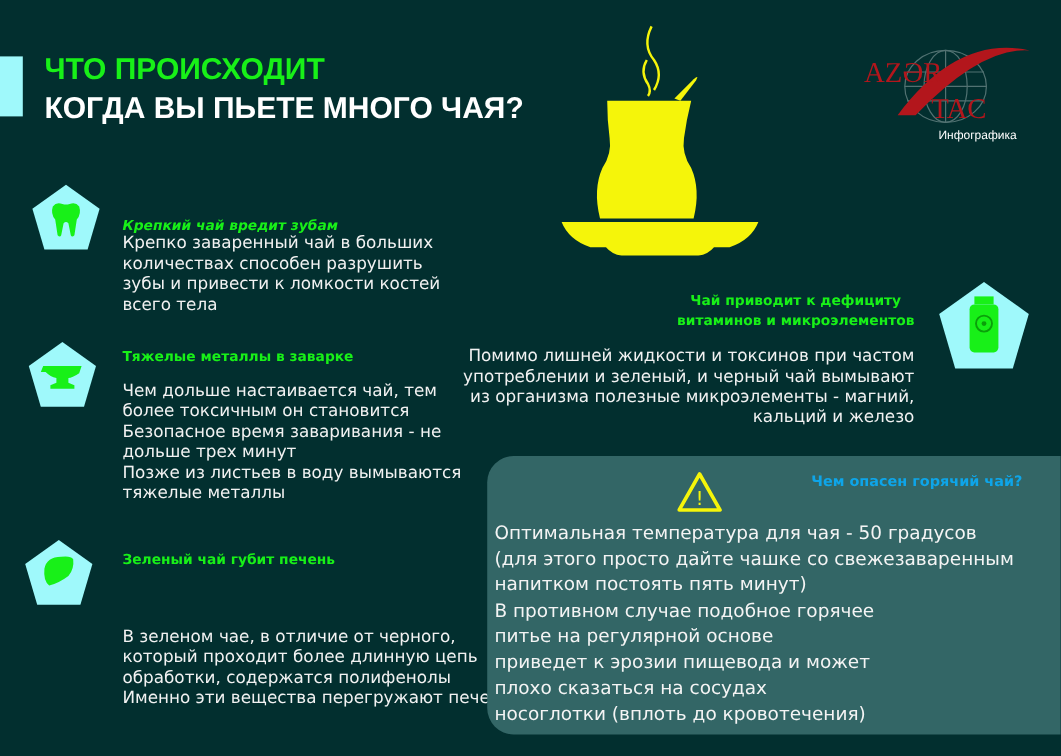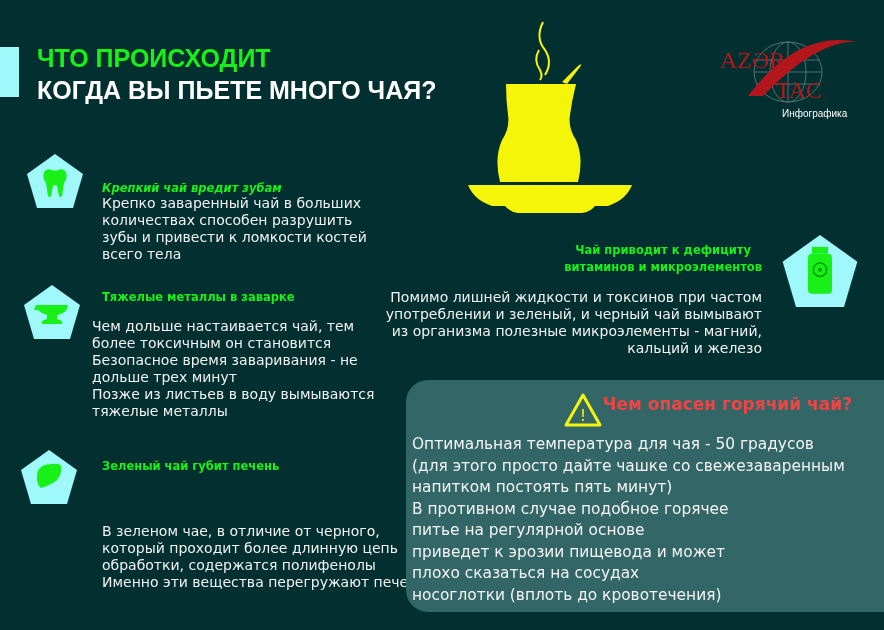--- a/index.html
+++ b/index.html
@@ -8,21 +8,21 @@
   .accent-bar { left:0; top:47px; width:19px; height:50px; background:#9ff9fb; }
   .title1 { left:37px; top:44px; font-family:"Liberation Sans", sans-serif; font-weight:bold; font-size:25px; color:#18f018; letter-spacing:0px; }
   .title2 { left:37px; top:76px; font-family:"Liberation Sans", sans-serif; font-weight:bold; font-size:25px; color:#ffffff; }
   .logo { left:718px; top:34px; width:160px; height:90px; }
   .logo-sub { left:782px; top:108px; font-size:10px; color:#ffffff; font-family:"Liberation Sans", sans-serif; }
   .pent { width:60px; height:58px; }
   .sec-title { font-weight:bold; font-size:11.5px; color:#18f018; }
   .sec-body { font-size:14px; line-height:17px; color:#f2f2f2; white-space:pre-line; }
   .right { text-align:right; }
   .hot-box { left:406px; top:380px; width:478px; height:232px; background:#336666; border-radius:22px 0 0 22px; }
-  .hot-title { right:32px; top:394px; font-weight:bold; font-size:17px; color:#ef4444; }
+  .hot-title { right:32px; top:394px; font-weight:bold; font-size:12px; color:#0ea5e9; }
   .hot-body { right:32px; top:434px; width:440px; text-align:left; font-size:15.4px; line-height:21.5px; color:#f4f4f4; white-space:pre-line; }
 </style>
 </head>
 <body>
 
 <div class="abs accent-bar"></div>
 <div class="abs title1">ЧТО ПРОИСХОДИТ</div>
 <div class="abs title2">КОГДА ВЫ ПЬЕТЕ МНОГО ЧАЯ?</div>
 
 <div class="abs logo">
@@ -64,21 +64,21 @@
 зубы и привести к ломкости костей
 всего тела</div>
 
 <div class="abs" style="left:22px;top:283px;">
   <svg class="pent" viewBox="0 0 60 58">
     <polygon points="30,2 58,22 48,56 12,56 2,22" fill="#9ff9fb"></polygon>
     <path d="M14 22 L 46 22 L 44 28 Q 38 32 35 32 L 35 36 L 40 38 L 40 41 L 20 41 L 20 38 L 25 36 L 25 32 Q 20 31 16 27 L 12 27 Z" fill="#18f018"></path>
   </svg>
 </div>
 <div class="abs sec-title" style="left:102px;top:290px;">Тяжелые металлы в заварке</div>
-<div class="abs sec-body" style="left:92px;top:318px;">Чем дольше настаивается чай, тем
+<div class="abs sec-body" style="left:102px;top:318px;">Чем дольше настаивается чай, тем
 более токсичным он становится
 Безопасное время заваривания - не
 дольше трех минут
 Позже из листьев в воду вымываются
 тяжелые металлы</div>
 
 <div class="abs" style="left:19px;top:448px;">
   <svg class="pent" viewBox="0 0 60 58">
     <polygon points="30,2 58,22 48,56 12,56 2,22" fill="#9ff9fb"></polygon>
     <path d="M18 26 Q 20 16 32 16 Q 40 15 42 18 Q 43 26 38 32 Q 30 38 22 40 Q 17 36 18 26 Z" fill="#18f018"></path>

